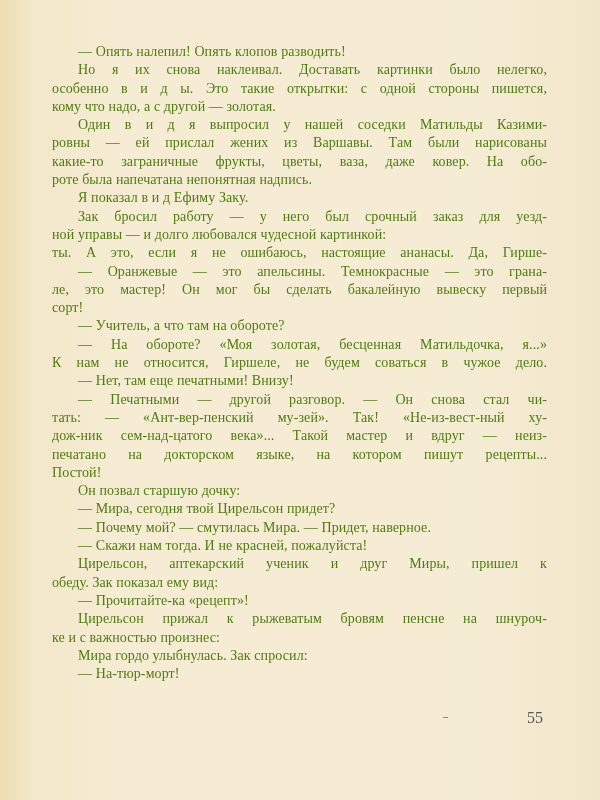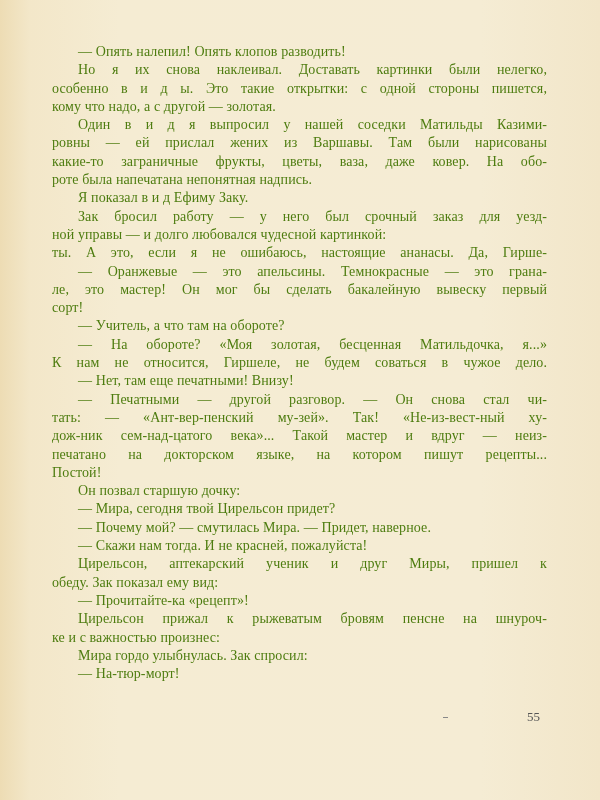--- a/index.html
+++ b/index.html
@@ -35,39 +35,39 @@
     .line.indent {
       padding-left: 26px;
     }
     .line.last {
       text-align-last: left;
     }
     .page-number {
       position: absolute;
       left: 527px;
       top: 709px;
-      font-size: 13px;
+      font-size: 16px;
       color: #555;
       font-family: "Liberation Serif", serif;
     }
     .dash-mark {
       position: absolute;
       left: 443px;
       top: 717px;
       width: 5px;
       height: 1px;
       background: #888;
     }
   </style>
 </head>
 <body>
 
 <div class="page" id="page-body">
     <div class="line indent last">— Опять налепил! Опять клопов разводить!</div>
-    <div class="line indent">Но я их снова наклеивал. Доставать картинки были нелегко,</div>
+    <div class="line indent">Но я их снова наклеивал. Доставать картинки было нелегко,</div>
     <div class="line">особенно в и д ы. Это такие открытки: с одной стороны пишется,</div>
     <div class="line last">кому что надо, а с другой — золотая.</div>
     <div class="line indent">Один в и д я выпросил у нашей соседки Матильды Казими-</div>
     <div class="line">ровны — ей прислал жених из Варшавы. Там были нарисованы</div>
     <div class="line">какие-то заграничные фрукты, цветы, ваза, даже ковер. На обо-</div>
     <div class="line last">роте была напечатана непонятная надпись.</div>
     <div class="line indent last">Я показал в и д Ефиму Заку.</div>
     <div class="line indent">Зак бросил работу — у него был срочный заказ для уезд-</div>
     <div class="line last">ной управы — и долго любовался чудесной картинкой:</div>
     <div class="line">ты. А это, если я не ошибаюсь, настоящие ананасы. Да, Гирше-</div>

